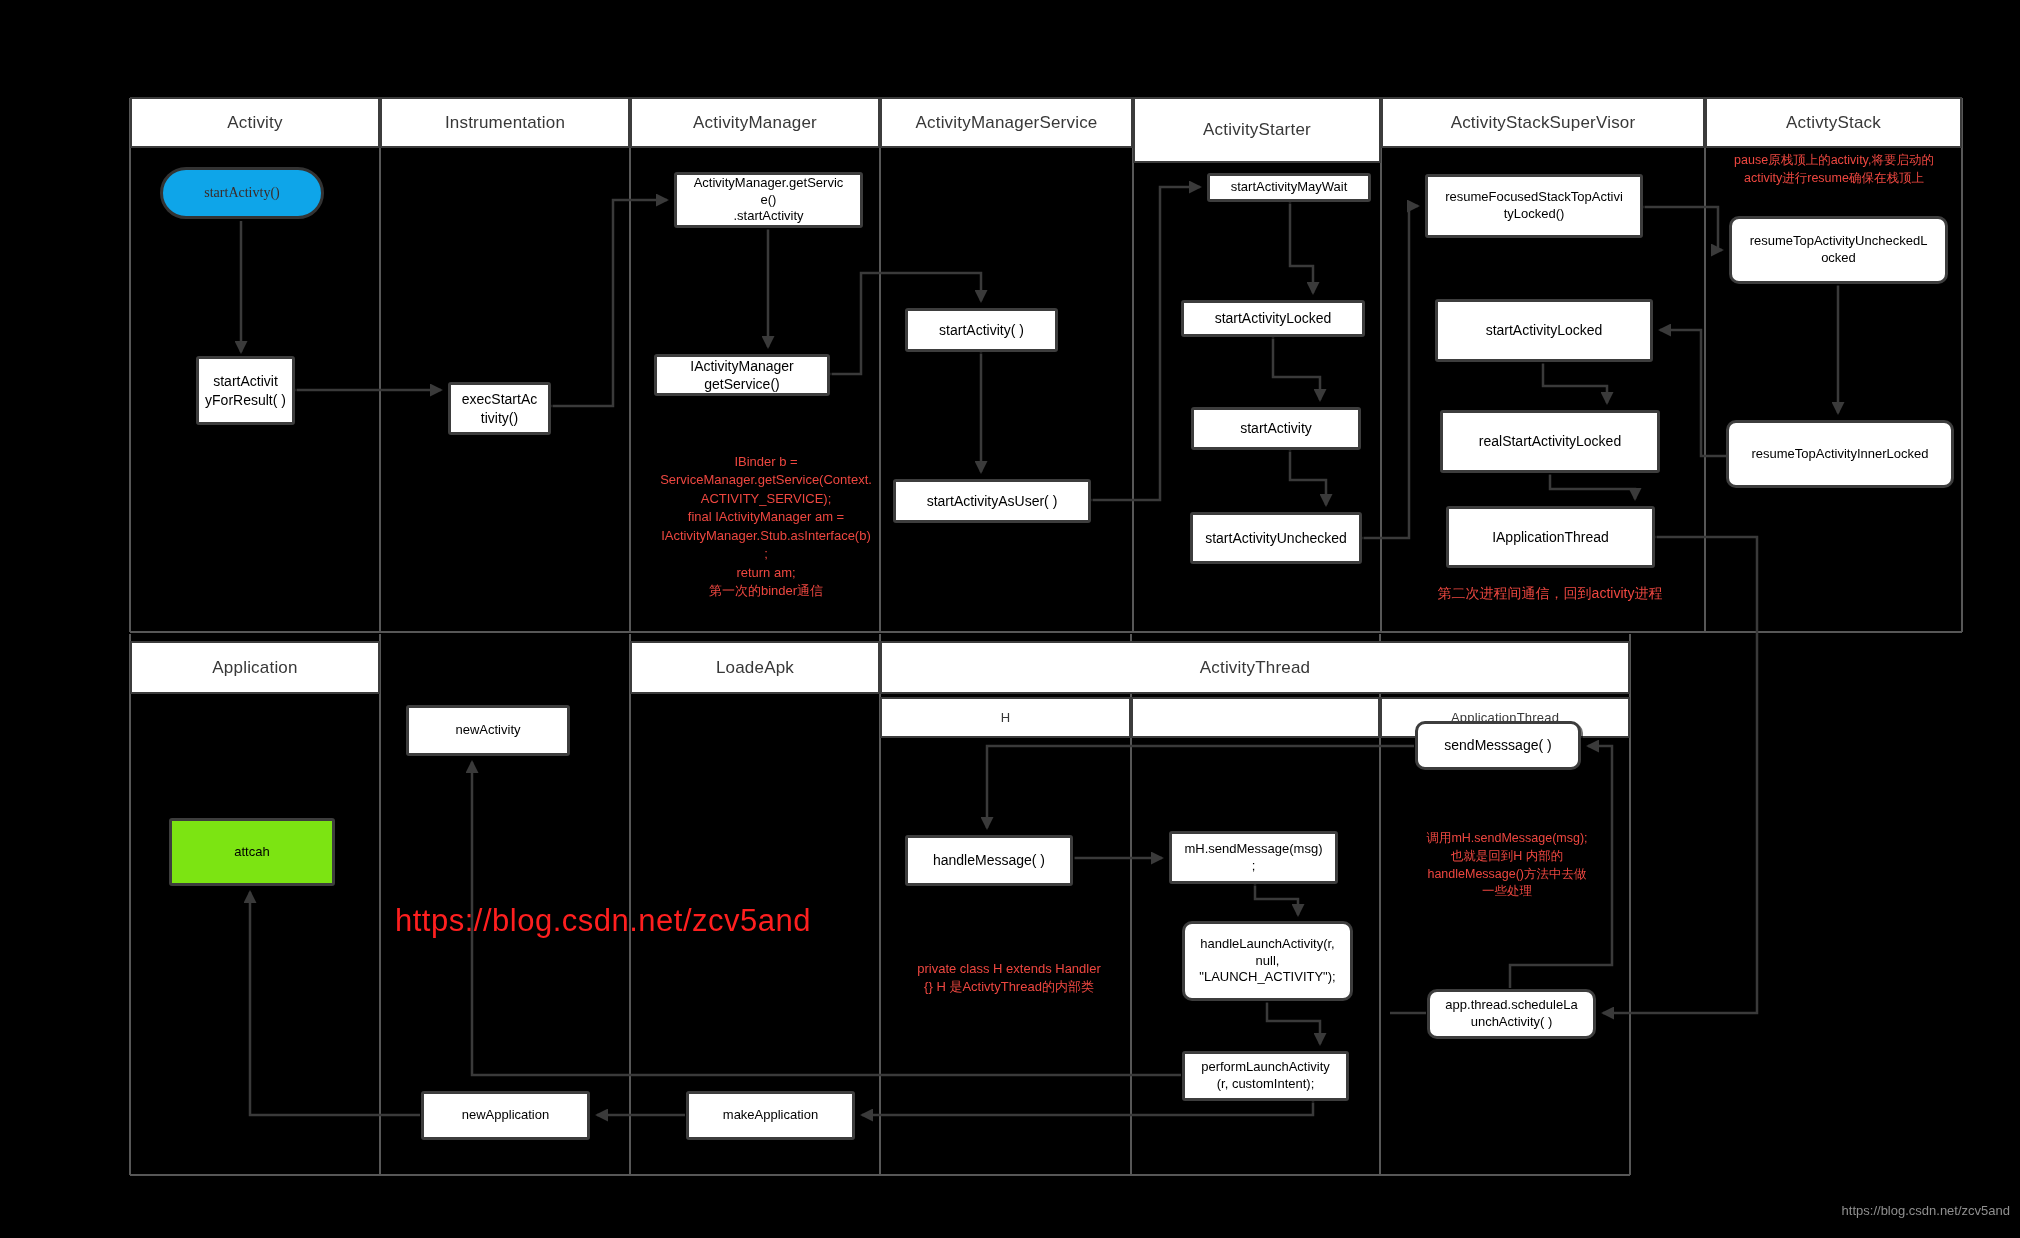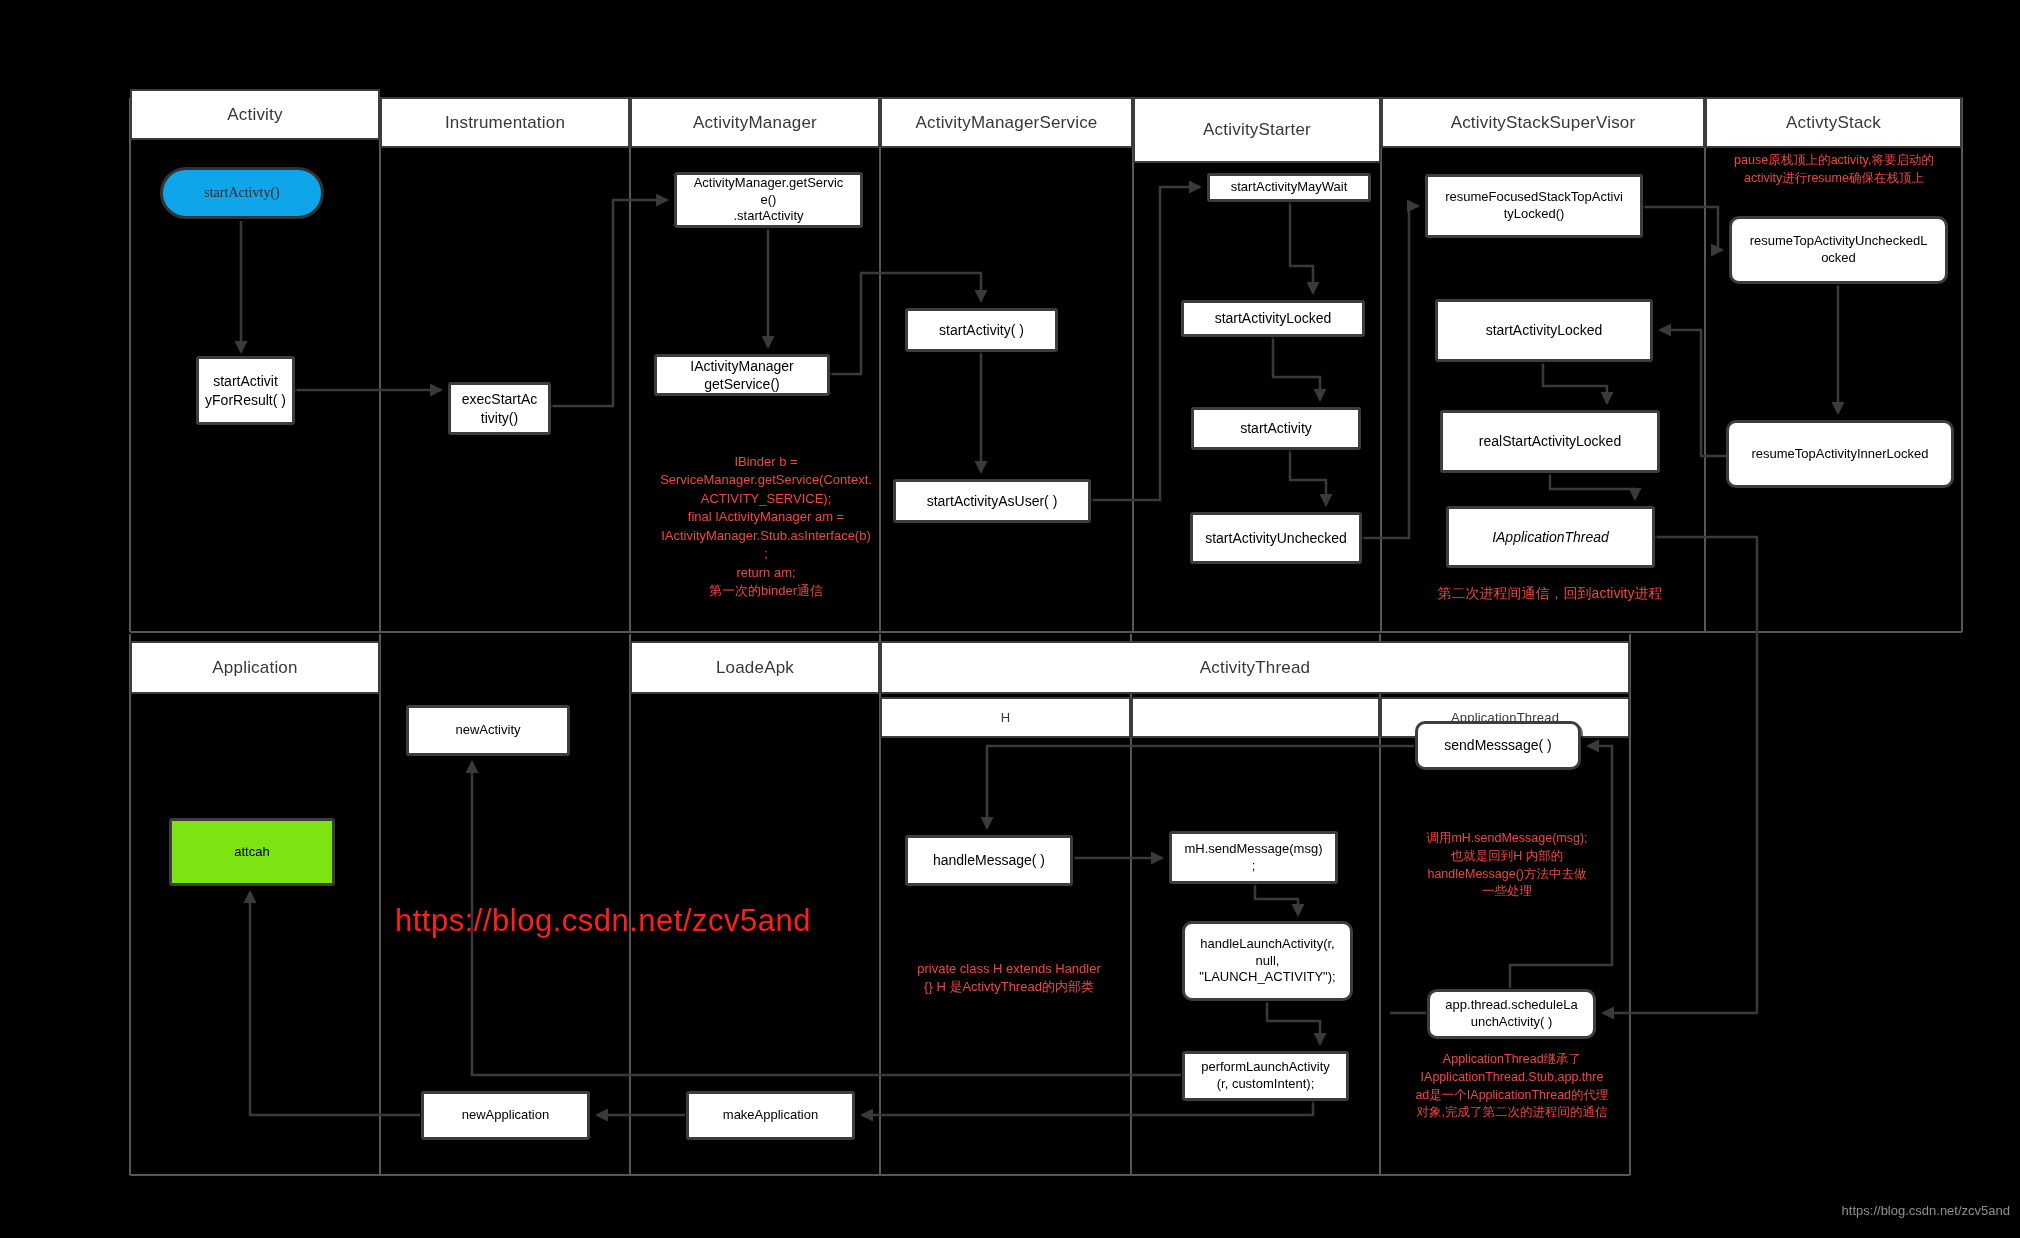--- a/index.html
+++ b/index.html
@@ -79,21 +79,21 @@
         <polyline points="1181,1075 472,1075 472,762" marker-end="url(#arr)"></polyline>
         <polyline points="1313,1101 1313,1115 862,1115" marker-end="url(#arr)"></polyline>
         <polyline points="685,1115 597,1115" marker-end="url(#arr)"></polyline>
         <polyline points="420,1115 250,1115 250,892" marker-end="url(#arr)"></polyline>
         <polyline points="1426,1013 1390,1013"></polyline>
       </g>
   </svg>
 
   <div id="wm-center">https://blog.csdn.net/zcv5and</div>
   <div id="wm-corner">https://blog.csdn.net/zcv5and</div>
-<div class="hdr" style="left: 130px; top: 89px; width: 250px; height: 51px;">Activity</div>
+<div class="hdr" style="left: 130px; top: 97px; width: 250px; height: 51px;">Activity</div>
     <div class="hdr" style="left: 380px; top: 97px; width: 250px; height: 51px;">Instrumentation</div>
     <div class="hdr" style="left: 630px; top: 97px; width: 250px; height: 51px;">ActivityManager</div>
     <div class="hdr" style="left: 880px; top: 97px; width: 253px; height: 51px;">ActivityManagerService</div>
     <div class="hdr" style="left: 1133px; top: 97px; width: 248px; height: 66px;">ActivityStarter</div>
     <div class="hdr" style="left: 1381px; top: 97px; width: 324px; height: 51px;">ActivityStackSuperVisor</div>
     <div class="hdr" style="left: 1705px; top: 97px; width: 257px; height: 51px;">ActivtyStack</div>
     <div class="hdr" style="left: 130px; top: 641px; width: 250px; height: 53px;">Application</div>
     <div class="hdr" style="left: 630px; top: 641px; width: 250px; height: 53px;">LoadeApk</div>
     <div class="hdr" style="left: 880px; top: 641px; width: 750px; height: 53px;">ActivityThread</div>
     <div class="hdr subhdr" style="left: 880px; top: 697px; width: 251px; height: 41px;">H</div>
@@ -112,21 +112,21 @@
     <div class="node" style="left: 905px; top: 308px; width: 153px; height: 44px; font-size: 14px;">startActivity( )</div>
     <div class="node" style="left: 893px; top: 479px; width: 198px; height: 44px; font-size: 14px;">startActivityAsUser( )</div>
     <div class="node" style="left: 1207px; top: 173px; width: 164px; height: 29px; font-size: 13px;">startActivityMayWait</div>
     <div class="node" style="left: 1181px; top: 300px; width: 184px; height: 37px; font-size: 14px;">startActivityLocked</div>
     <div class="node" style="left: 1191px; top: 407px; width: 170px; height: 43px; font-size: 14px;">startActivity</div>
     <div class="node" style="left: 1190px; top: 512px; width: 172px; height: 52px; font-size: 14px;">startActivityUnchecked</div>
     <div class="node" style="left: 1425px; top: 174px; width: 218px; height: 64px; font-size: 13px;">resumeFocusedStackTopActivi
 tyLocked()</div>
     <div class="node" style="left: 1435px; top: 299px; width: 218px; height: 63px; font-size: 14px;">startActivityLocked</div>
     <div class="node" style="left: 1440px; top: 410px; width: 220px; height: 63px; font-size: 14px;">realStartActivityLocked</div>
-    <div class="node" style="left: 1446px; top: 506px; width: 209px; height: 62px; font-size: 14px; font-style: italic;">IApplicationThread</div>
+    <div class="node" style="left: 1446px; top: 506px; width: 209px; height: 62px; font-size: 14px;">IApplicationThread</div>
     <div class="node rounded" style="left: 1729px; top: 216px; width: 219px; height: 68px; font-size: 13px;">resumeTopActivityUncheckedL
 ocked</div>
     <div class="node rounded" style="left: 1726px; top: 420px; width: 228px; height: 68px; font-size: 13px;">resumeTopActivityInnerLocked</div>
     <div class="node" style="left: 406px; top: 705px; width: 164px; height: 51px; font-size: 13px;">newActivity</div>
     <div class="node green" style="left: 169px; top: 818px; width: 166px; height: 68px; font-size: 13px;">attcah</div>
     <div class="node rounded" style="left: 1415px; top: 721px; width: 166px; height: 49px; font-size: 14px;">sendMesssage( )</div>
     <div class="node" style="left: 905px; top: 835px; width: 168px; height: 51px; font-size: 14px;">handleMessage( )</div>
     <div class="node" style="left: 1169px; top: 831px; width: 169px; height: 53px; font-size: 13px;">mH.sendMessage(msg)
 ;</div>
     <div class="node rounded" style="left: 1182px; top: 921px; width: 171px; height: 80px; font-size: 13px;">handleLaunchActivity(r,
@@ -148,17 +148,13 @@
 第一次的binder通信</div>
     <div class="note" style="left: 1714px; top: 152px; width: 240px; font-size: 12.5px;">pause原栈顶上的activity,将要启动的
 activity进行resume确保在栈顶上</div>
     <div class="note" style="left: 1419px; top: 584px; width: 262px; font-size: 14px;">第二次进程间通信，回到activity进程</div>
     <div class="note" style="left: 1408px; top: 830px; width: 198px; font-size: 12.5px;">调用mH.sendMessage(msg);
 也就是回到H 内部的
 handleMessage()方法中去做
 一些处理</div>
     <div class="note" style="left: 896px; top: 960px; width: 226px; font-size: 13px;">private class H extends Handler
 {} H 是ActivtyThread的内部类</div>
-    <div class="note" style="left: 1396px; top: 1051px; width: 232px; font-size: 12.5px;">ApplicationThread继承了
-IApplicationThread.Stub,app.thre
-ad是一个IApplicationThread的代理
-对象,完成了第二次的进程间的通信</div>
   </div>
 
 </body></html>

